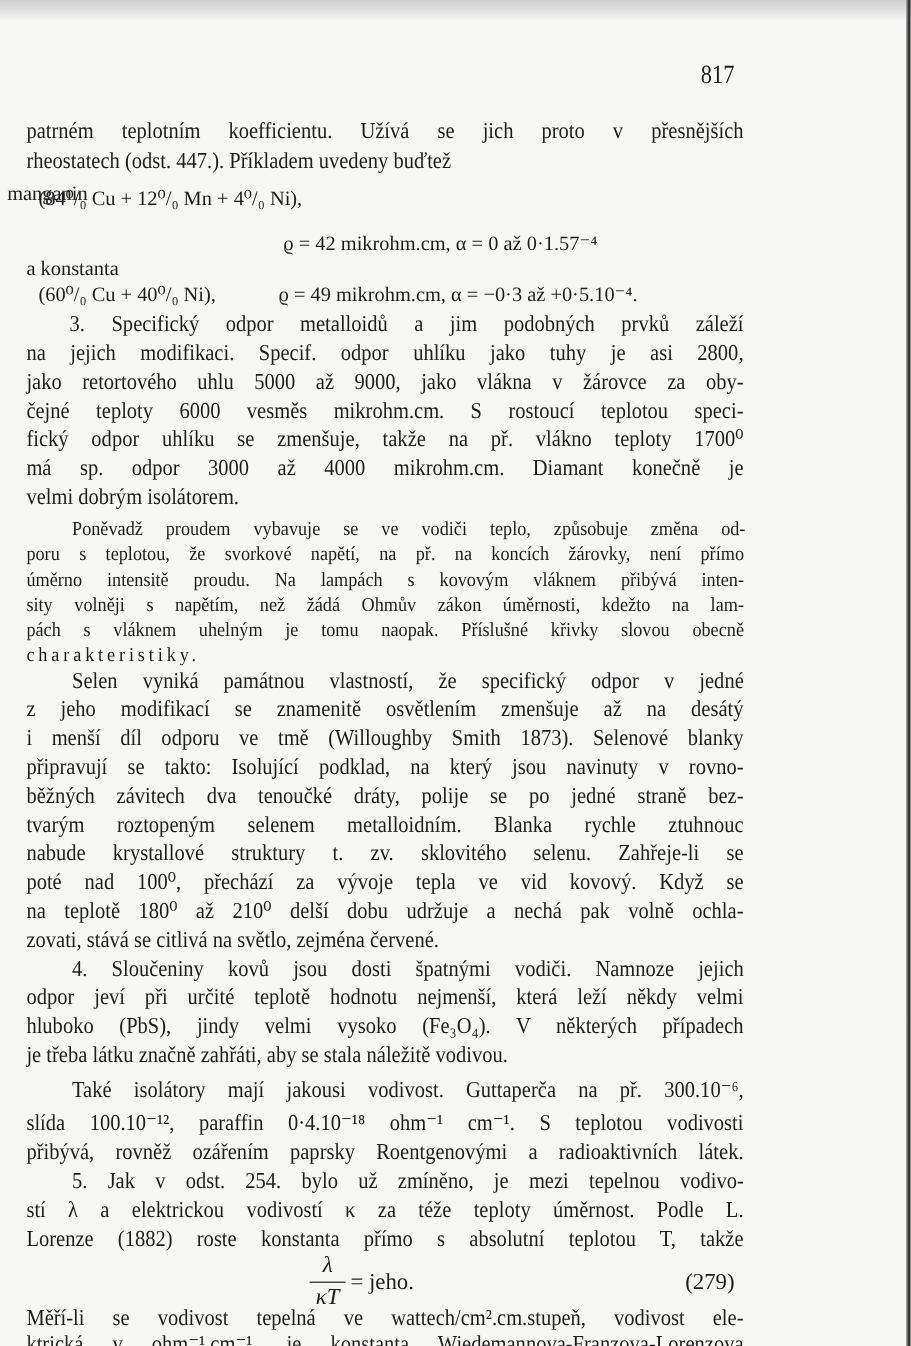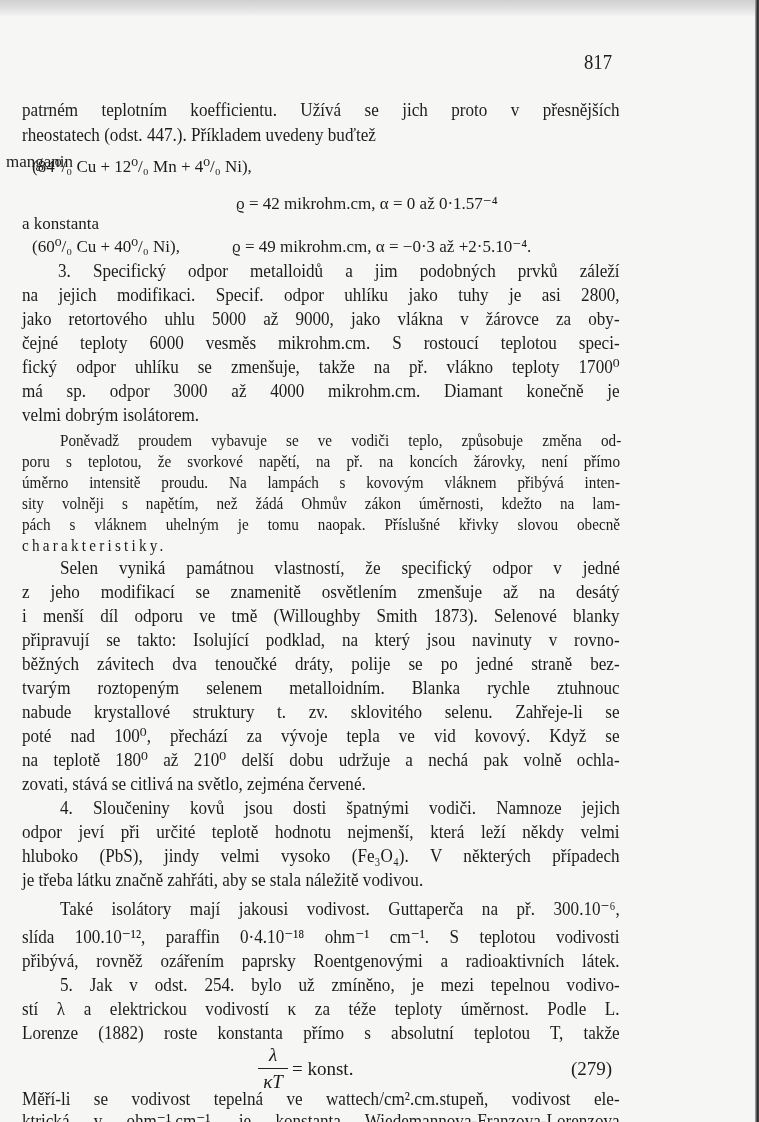--- a/index.html
+++ b/index.html
@@ -49,21 +49,21 @@
 <div class="page-number">817</div>
 
 <div class="line" style="top:99px">patrném teplotním koefficientu. Užívá se jich proto v přesnějších</div>
 <div class="line nojust" style="top:124px">rheostatech (odst. 447.). Příkladem uvedeny buďtež</div>
 
 <div class="formula" style="left:6px;top:152px;font-size:17px">manganin</div>
 <div class="formula" style="left:32px;top:156px">(84⁰/₀ Cu + 12⁰/₀ Mn + 4⁰/₀ Ni),</div>
 <div class="formula" style="left:236px;top:193px">ϱ = 42 mikrohm.cm,  α = 0 až 0·1.57⁻⁴</div>
 <div class="formula" style="left:22px;top:214px">a konstanta</div>
 <div class="formula" style="left:32px;top:236px">(60⁰/₀ Cu + 40⁰/₀ Ni),</div>
-<div class="formula" style="left:232px;top:236px">ϱ = 49 mikrohm.cm,  α = −0·3 až +2·5.10⁻⁴.</div>
+<div class="formula" style="left:232px;top:236px">ϱ = 49 mikrohm.cm,  α = −0·3 až +0·5.10⁻⁴.</div>
 
 <div class="line" style="left:58px;width:624px;top:260px">3. Specifický odpor metalloidů a jim podobných prvků záleží</div>
 <div class="line" style="top:284px">na jejich modifikaci. Specif. odpor uhlíku jako tuhy je asi 2800,</div>
 <div class="line" style="top:308px">jako retortového uhlu 5000 až 9000, jako vlákna v žárovce za oby-</div>
 <div class="line" style="top:332px">čejné teploty 6000 vesměs mikrohm.cm. S rostoucí teplotou speci-</div>
 <div class="line" style="top:356px">fický odpor uhlíku se zmenšuje, takže na př. vlákno teploty 1700⁰</div>
 <div class="line" style="top:380px">má sp. odpor 3000 až 4000 mikrohm.cm. Diamant konečně je</div>
 <div class="line nojust" style="top:404px">velmi dobrým isolátorem.</div>
 
 <div class="line small" style="left:60px;width:610px;top:430px">Poněvadž proudem vybavuje se ve vodiči teplo, způsobuje změna od-</div>
@@ -95,17 +95,17 @@
 
 <div class="line" style="left:60px;width:622px;top:974px">5. Jak v odst. 254. bylo už zmíněno, je mezi tepelnou vodivo-</div>
 <div class="line" style="top:998px">stí λ a elektrickou vodivostí κ za téže teploty úměrnost. Podle L.</div>
 <div class="line" style="top:1022px">Lorenze (1882) roste konstanta přímo s absolutní teplotou T, takže</div>
 
 <div class="frac" style="top:1044px">
   <span class="num">λ</span>
   <span class="bar"></span>
   <span class="den">κT</span>
 </div>
-<div class="eqrest" style="top:1058px">= konst.</div>
+<div class="eqrest" style="top:1058px">= jeho.</div>
 <div class="eqnum" style="top:1058px">(279)</div>
 
 <div class="line" style="top:1088px">Měří-li se vodivost tepelná ve wattech/cm².cm.stupeň, vodivost ele-</div>
 <div class="line" style="top:1110px">ktrická v ohm⁻¹.cm⁻¹, je konstanta Wiedemannova-Franzova-Lorenzova</div>
 
 </body></html>

